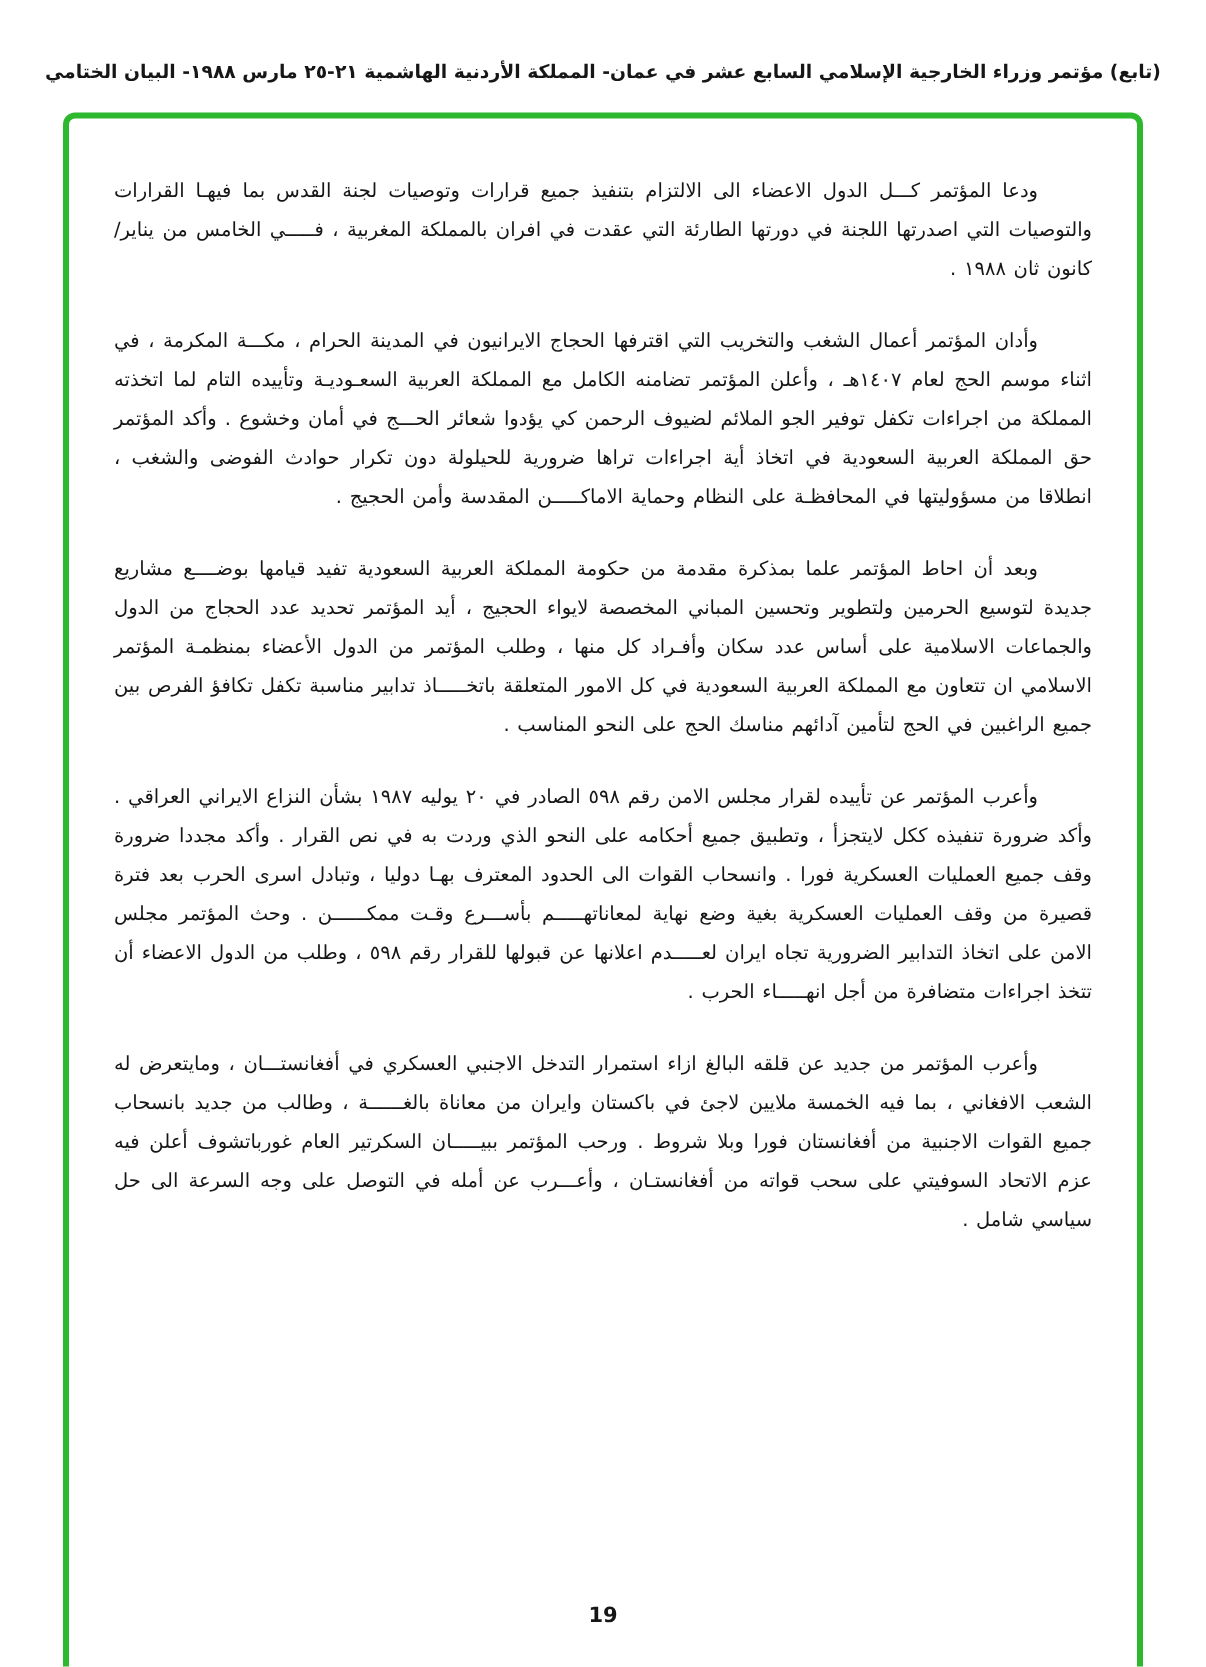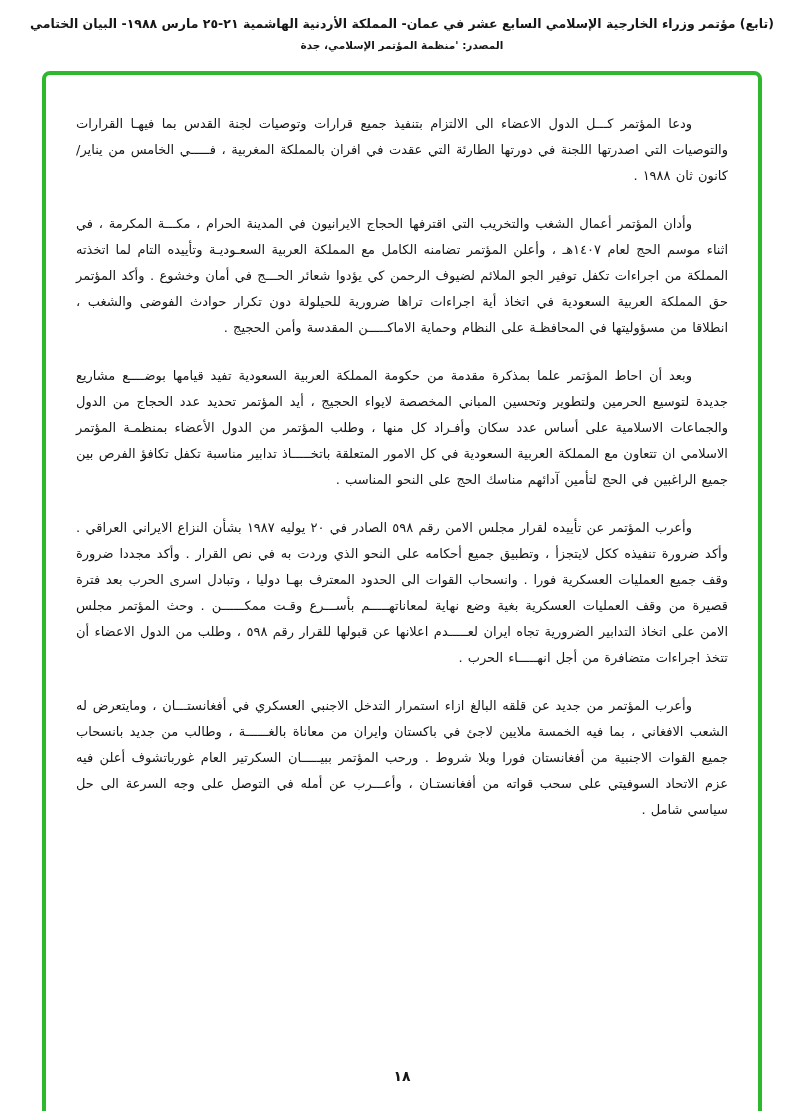--- a/index.html
+++ b/index.html
@@ -15,21 +15,21 @@
     background:var(--bg-color);
     font-family:"DejaVu Sans", sans-serif;
     color:var(--text-color);
     overflow:hidden;
   }
   .page{
     width:804px;height:1111px;
     position:relative;
   }
   .doc-header{
-    padding:16px 20px 0 20px;
+    padding:40px 20px 0 20px;
     direction:rtl;
     text-align:center;
   }
   .doc-title{
     font-size:12.5px;
     font-weight:bold;
     white-space:nowrap;
     letter-spacing:0px;
     direction:rtl;
   }
@@ -72,28 +72,27 @@
     direction:rtl;
   }
 </style>
 </head>
 <body>
 
 <div class="page">
 
   <header class="doc-header">
     <div class="doc-title">(تابع) مؤتمر وزراء الخارجية الإسلامي السابع عشر في عمان- المملكة الأردنية الهاشمية ٢١-٢٥ مارس ١٩٨٨- البيان الختامي</div>
-    <div class="doc-source">المصدر: 'منظمة المؤتمر الإسلامي، جدة</div>
   </header>
 
   <main class="content-frame">
     <p class="para">ودعا المؤتمر كـــل الدول الاعضاء الى الالتزام بتنفيذ جميع قرارات وتوصيات لجنة القدس بما فيهـا القرارات والتوصيات التي اصدرتها اللجنة في دورتها الطارئة التي عقدت في افران بالمملكة المغربية ، فـــــي الخامس من يناير/كانون ثان ١٩٨٨ .</p>
     <p class="para">وأدان المؤتمر أعمال الشغب والتخريب التي اقترفها الحجاج الايرانيون في المدينة الحرام ، مكـــة المكرمة ، في اثناء موسم الحج لعام ١٤٠٧هـ ، وأعلن المؤتمر تضامنه الكامل مع المملكة العربية السعـوديـة وتأييده التام لما اتخذته المملكة من اجراءات تكفل توفير الجو الملائم لضيوف الرحمن كي يؤدوا شعائر الحـــج في أمان وخشوع . وأكد المؤتمر حق المملكة العربية السعودية في اتخاذ أية اجراءات تراها ضرورية للحيلولة دون تكرار حوادث الفوضى والشغب ، انطلاقا من مسؤوليتها في المحافظـة على النظام وحماية الاماكـــــن المقدسة وأمن الحجيج .</p>
     <p class="para">وبعد أن احاط المؤتمر علما بمذكرة مقدمة من حكومة المملكة العربية السعودية تفيد قيامها بوضــــع مشاريع جديدة لتوسيع الحرمين ولتطوير وتحسين المباني المخصصة لايواء الحجيج ، أيد المؤتمر تحديد عدد الحجاج من الدول والجماعات الاسلامية على أساس عدد سكان وأفـراد كل منها ، وطلب المؤتمر من الدول الأعضاء بمنظمـة المؤتمر الاسلامي ان تتعاون مع المملكة العربية السعودية في كل الامور المتعلقة باتخـــــاذ تدابير مناسبة تكفل تكافؤ الفرص بين جميع الراغبين في الحج لتأمين آدائهم مناسك الحج على النحو المناسب .</p>
     <p class="para">وأعرب المؤتمر عن تأييده لقرار مجلس الامن رقم ٥٩٨ الصادر في ٢٠ يوليه ١٩٨٧ بشأن النزاع الايراني العراقي . وأكد ضرورة تنفيذه ككل لايتجزأ ، وتطبيق جميع أحكامه على النحو الذي وردت به في نص القرار . وأكد مجددا ضرورة وقف جميع العمليات العسكرية فورا . وانسحاب القوات الى الحدود المعترف بهـا دوليا ، وتبادل اسرى الحرب بعد فترة قصيرة من وقف العمليات العسكرية بغية وضع نهاية لمعاناتهـــــم بأســـرع وقـت ممكــــــن . وحث المؤتمر مجلس الامن على اتخاذ التدابير الضرورية تجاه ايران لعـــــدم اعلانها عن قبولها للقرار رقم ٥٩٨ ، وطلب من الدول الاعضاء أن تتخذ اجراءات متضافرة من أجل انهـــــاء الحرب .</p>
     <p class="para">وأعرب المؤتمر من جديد عن قلقه البالغ ازاء استمرار التدخل الاجنبي العسكري في أفغانستـــان ، ومايتعرض له الشعب الافغاني ، بما فيه الخمسة ملايين لاجئ في باكستان وايران من معاناة بالغــــــة ، وطالب من جديد بانسحاب جميع القوات الاجنبية من أفغانستان فورا وبلا شروط . ورحب المؤتمر ببيـــــان السكرتير العام غورباتشوف أعلن فيه عزم الاتحاد السوفيتي على سحب قواته من أفغانستـان ، وأعـــرب عن أمله في التوصل على وجه السرعة الى حل سياسي شامل .</p>
   </main>
 
   <footer class="page-footer">
-    <span class="page-number">١٨</span>
+    <span class="page-number">19</span>
   </footer>
 
 </div>
 
 </body></html>

